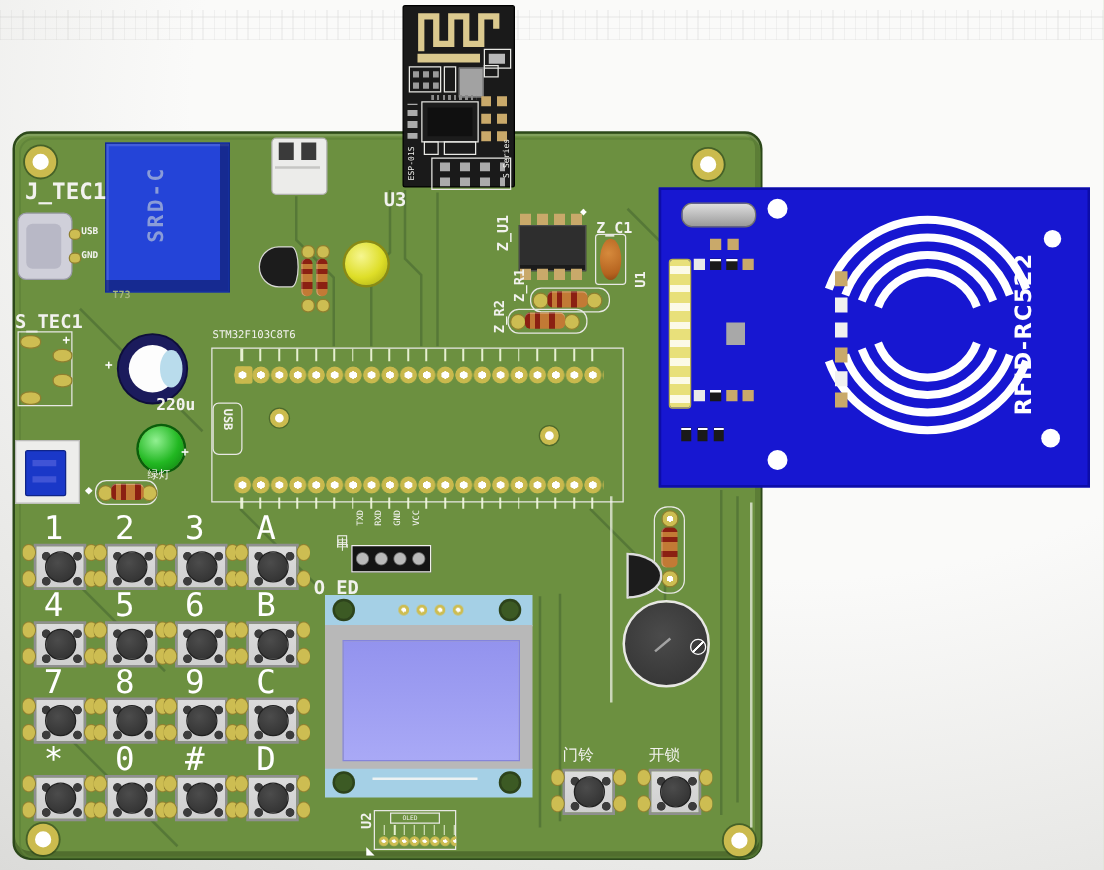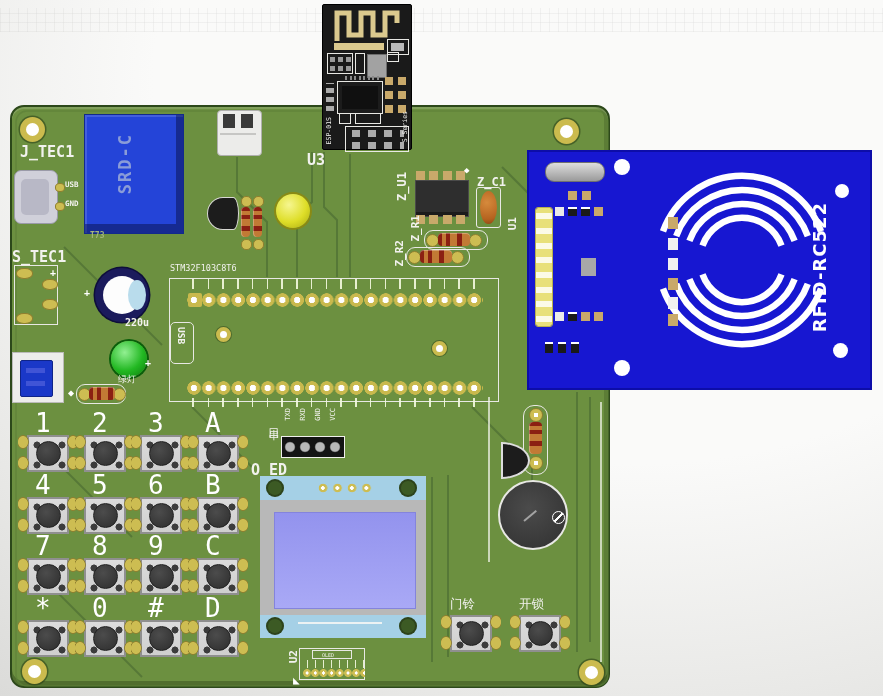--- a/index.html
+++ b/index.html
@@ -84,21 +84,21 @@
     <div class="mhole" style="left:542px;top:12px"></div>
     <div class="mhole" style="left:10px;top:552px"></div>
     <div class="mhole" style="left:567px;top:553px"></div>
 
     <div class="abs" style="left:72px;top:7px;width:98px;height:118px;background:#2444d8;border:1px solid #122a8a;
          box-shadow:inset -7px -9px 0 rgba(0,0,30,.38), inset 2px 2px 0 rgba(255,255,255,.14);">
       <span class="vtext" style="position:absolute;left:30px;top:18px;color:#8a9cd8;font-weight:bold;font-size:17px;letter-spacing:2px">SRD-C</span>
     </div>
     <span class="abs" style="left:78px;top:124px;color:#a3b67c;font-size:8px;font-weight:bold">T73</span>
 
-    <span class="silk" style="left:8px;top:36px;font-size:15px">J_TEC1</span>
+    <span class="silk" style="left:8px;top:36px;font-size:18px">J_TEC1</span>
     <div class="abs" style="left:2px;top:63px;width:42px;height:52px;background:#d0d0da;border:1.5px solid #9a9aa8;border-radius:7px">
       <div class="abs" style="left:6px;top:8px;width:28px;height:36px;background:#b8b8c6;border-radius:5px"></div>
     </div>
     <div class="pad" style="left:43px;top:76px;width:8px;height:7px"></div>
     <div class="pad" style="left:43px;top:95px;width:8px;height:7px"></div>
     <span class="silk" style="left:53px;top:73px;font-size:7.5px">USB</span>
     <span class="silk" style="left:53px;top:92px;font-size:7.5px">GND</span>
 
     <div class="abs" style="left:205px;top:3px;width:43px;height:44px;background:#ececea;border:1.5px solid #b0b0ae;border-radius:4px">
       <div class="abs" style="left:5px;top:3px;width:12px;height:14px;background:#3a3a3a"></div>
@@ -140,21 +140,21 @@
     <div class="pad" style="left:4px;top:161px;width:15px;height:9px"></div>
     <div class="pad" style="left:30px;top:172px;width:14px;height:9px"></div>
     <div class="pad" style="left:30px;top:192px;width:14px;height:9px"></div>
     <div class="pad" style="left:4px;top:206px;width:15px;height:9px"></div>
     <span class="dot" style="left:38px;top:160px">+</span>
     <div class="abs" style="left:83px;top:161px;width:54px;height:54px;border-radius:50%;background:#1b1b5c;box-shadow:0 0 0 1.5px #0e0e3a;overflow:hidden">
       <div class="abs" style="left:8px;top:8px;width:38px;height:38px;border-radius:50%;background:#fdfdfd"></div>
       <div class="abs" style="left:33px;top:12px;width:18px;height:30px;border-radius:50%;background:#b9dcec"></div>
     </div>
     <span class="dot" style="left:72px;top:180px">+</span>
-    <span class="silk" style="left:113px;top:210px;font-size:10px">220u</span>
+    <span class="silk" style="left:113px;top:210px;font-size:13px">220u</span>
     <div class="abs" style="left:99px;top:234px;width:36px;height:36px;border-radius:50%;background:radial-gradient(circle at 38% 32%,#92f092,#22b822 55%,#0d7a0d);box-shadow:0 0 0 2px #0a5e0a"></div>
     <span class="silk" style="left:106px;top:266px;font-size:9px;font-weight:normal">绿灯</span>
     <span class="dot" style="left:133px;top:250px">+</span>
     <div class="abs" style="left:0px;top:245px;width:50px;height:49px;background:#ededeb;border:1.5px solid #bbbbb9">
       <div class="abs" style="left:7px;top:7px;width:31px;height:35px;background:#1a38c8;border:1.5px solid #0f2488;border-radius:2px">
         <div class="abs" style="left:5px;top:7px;width:19px;height:5px;background:#4054d6"></div>
         <div class="abs" style="left:5px;top:20px;width:19px;height:5px;background:#4054d6"></div>
       </div>
     </div>
     <span class="dot" style="left:56px;top:280px">◆</span>

